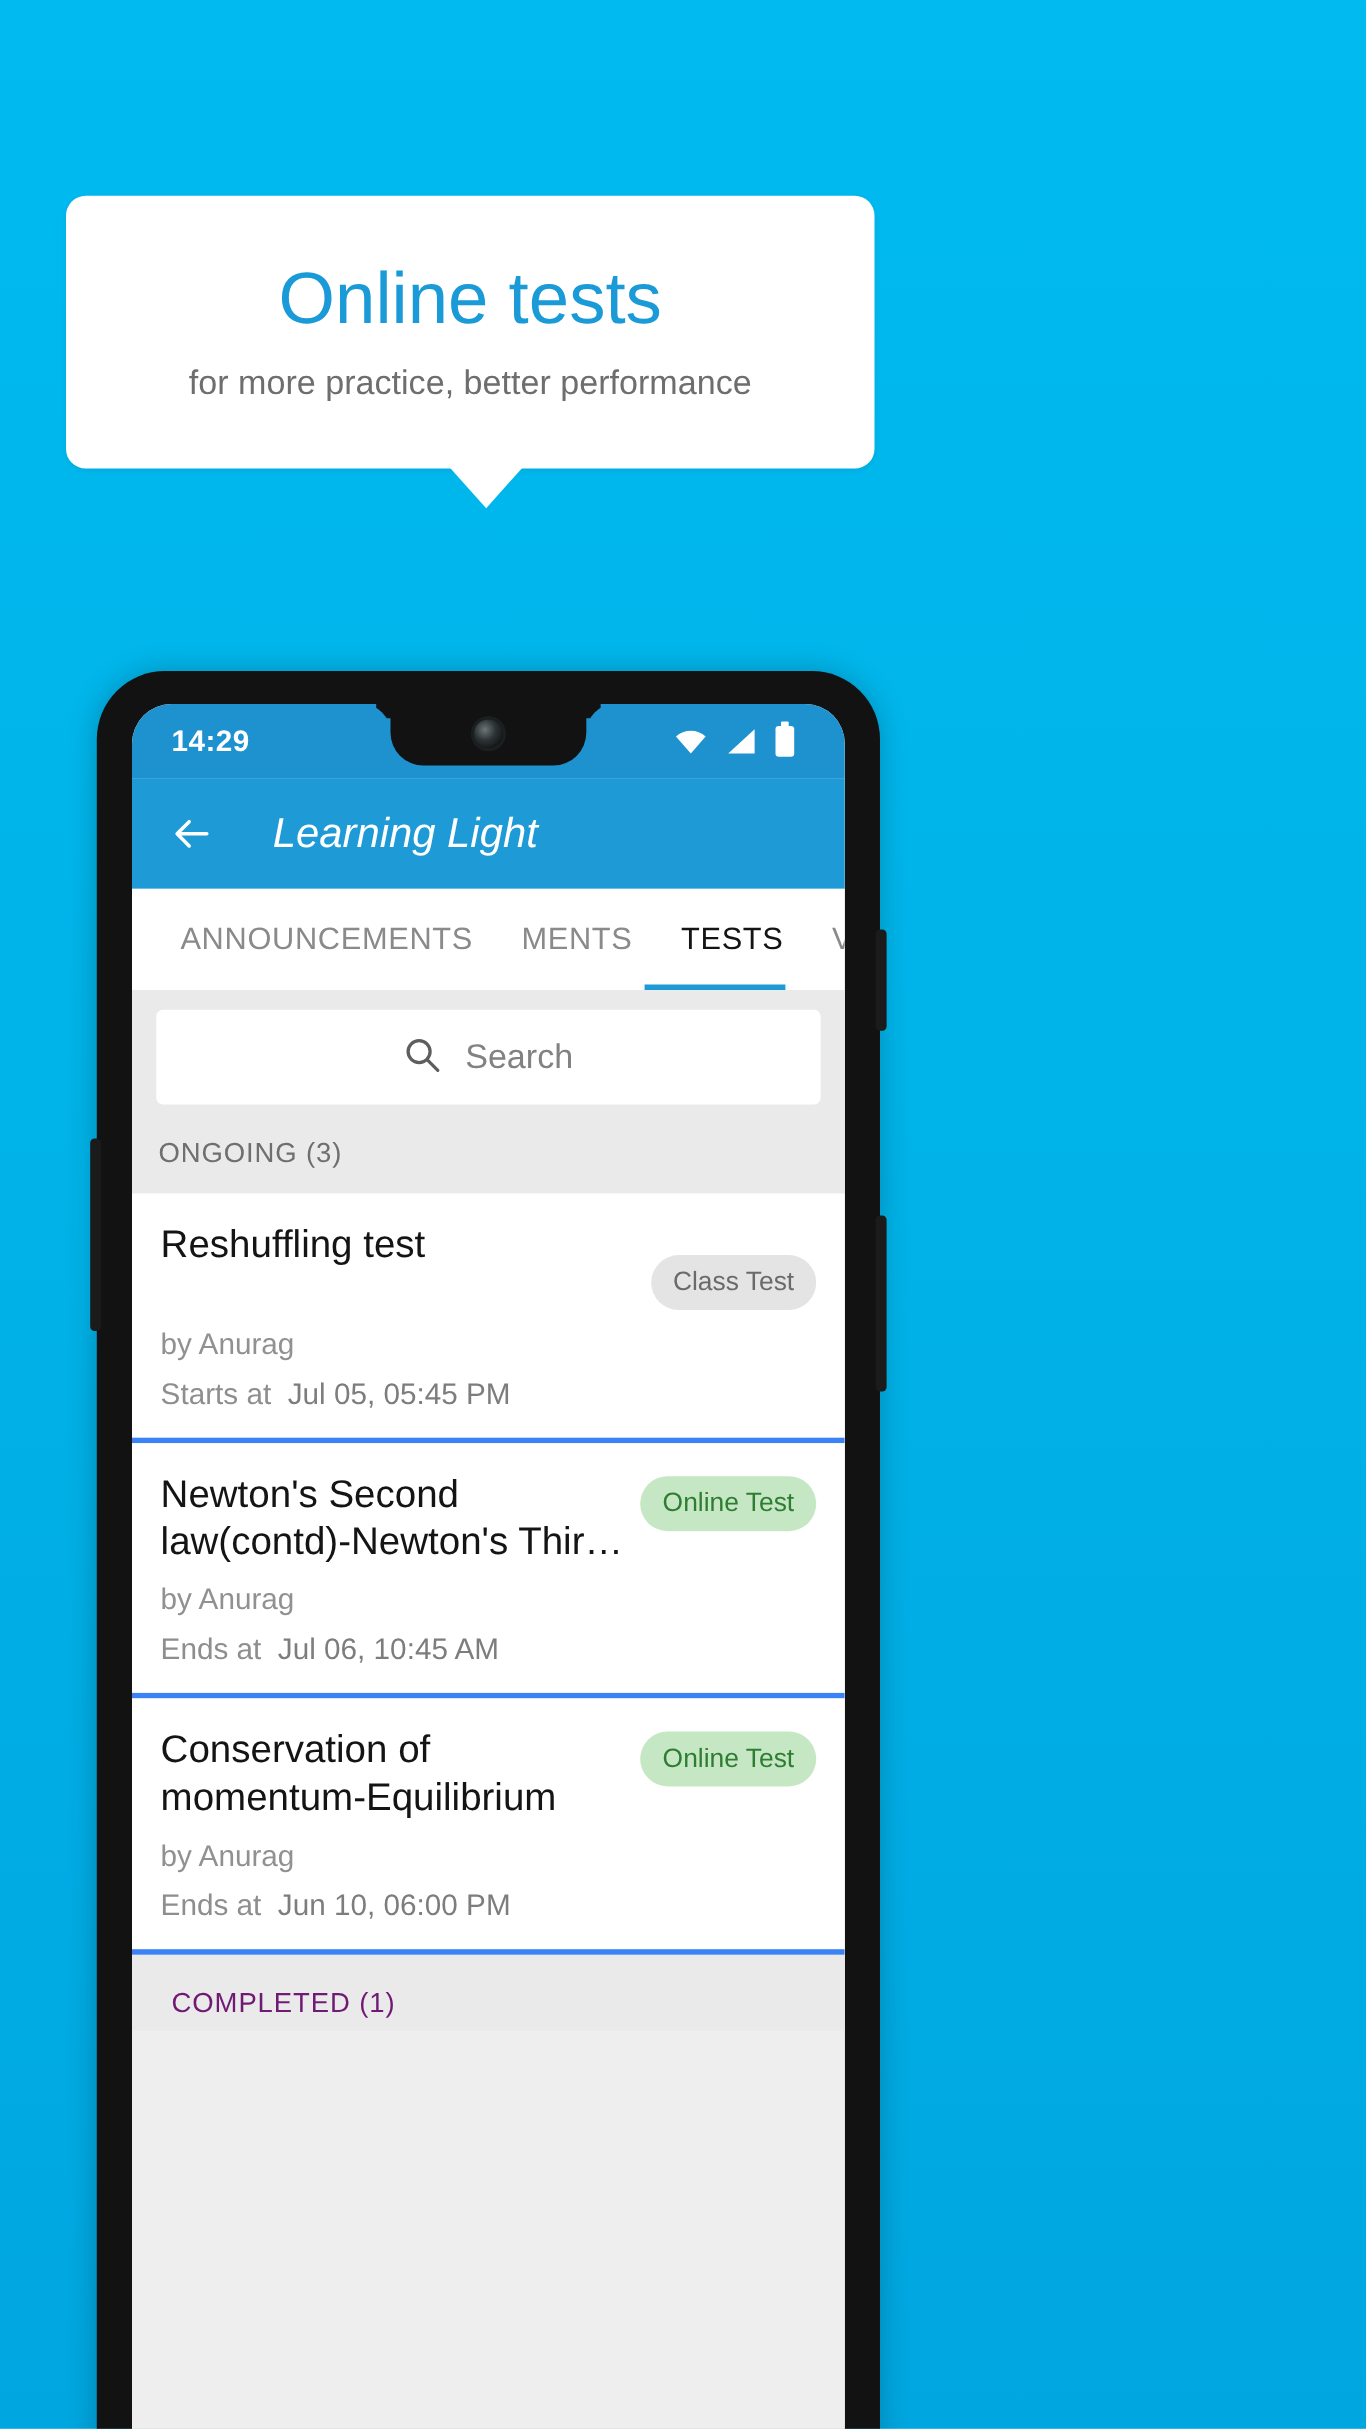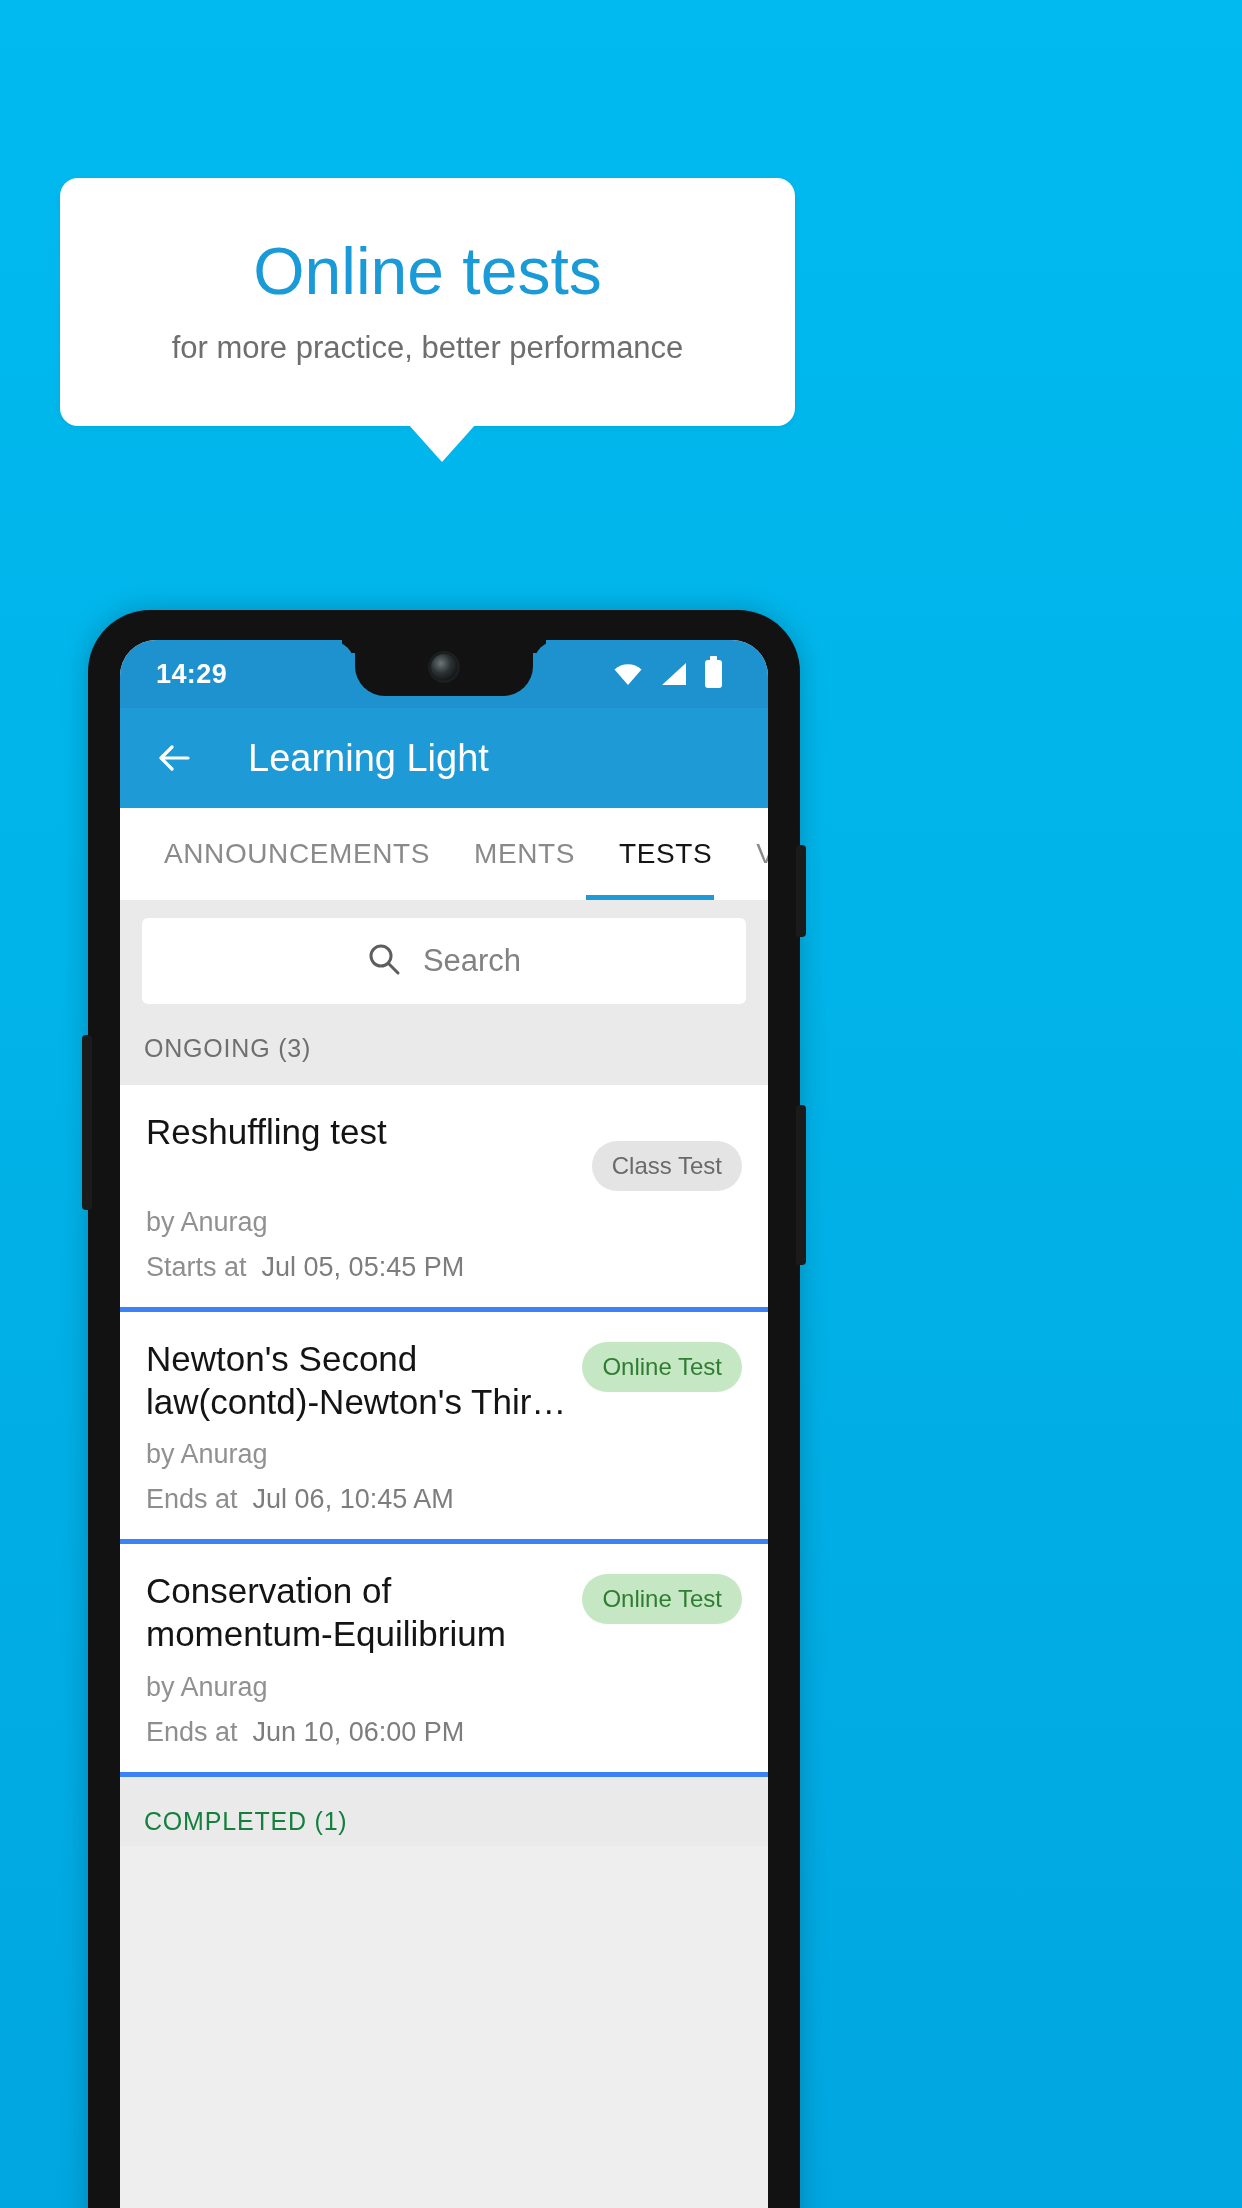--- a/index.html
+++ b/index.html
@@ -125,20 +125,21 @@
     background:radial-gradient(circle at 38% 36%, #6d7578 0%, #2d3335 42%, #151819 75%);
     box-shadow:0 0 0 3px #1c1f20;
   }
 
   
   .appbar {
     height:100px;
     background:#1e9ad6;
     display:flex; align-items:center;
     padding:0 24px;
+    font-style:italic;
   }
   .back-arrow {
     width:44px; height:44px;
     display:flex; align-items:center; justify-content:center;
     margin-left:8px;
   }
   .appbar-title {
     color:#ffffff;
     font-size:38px;
     font-weight:400;
@@ -237,22 +238,22 @@
   }
   .test-time {
     font-size:27px;
     color:#7d7d7d;
     margin-top:14px;
   }
   .test-time .lbl { color:#8e8e8e; }
 
   .section-header.bottom {
     background:#eaeaea;
-    padding:30px 24px 10px 24px;
-    color:#15803d;
+    padding:30px 24px 10px 36px;
+    color:#701a75;
   }
 </style>
 </head>
 <body>
 
 <div class="callout">
   <div class="callout-title">Online tests</div>
   <div class="callout-sub">for more practice, better performance</div>
 </div>
 <div class="callout-tail"></div>

